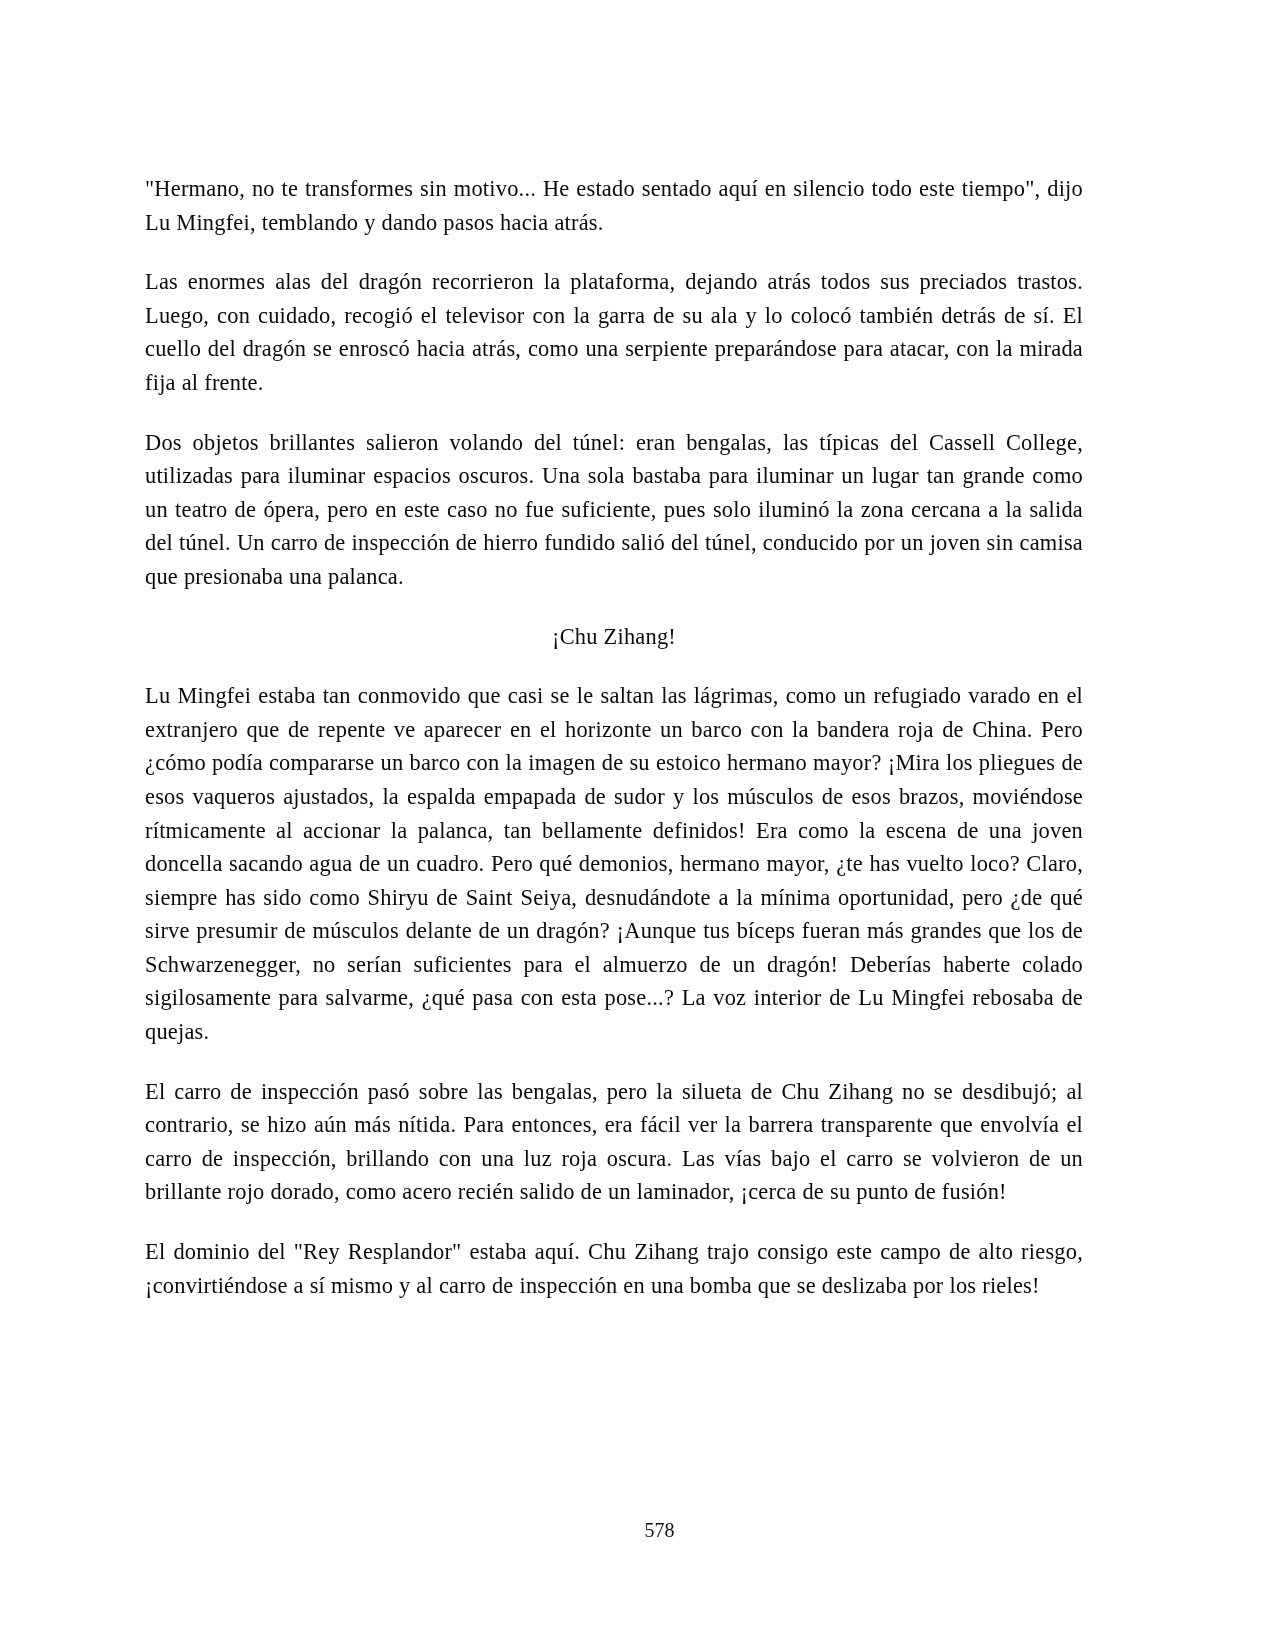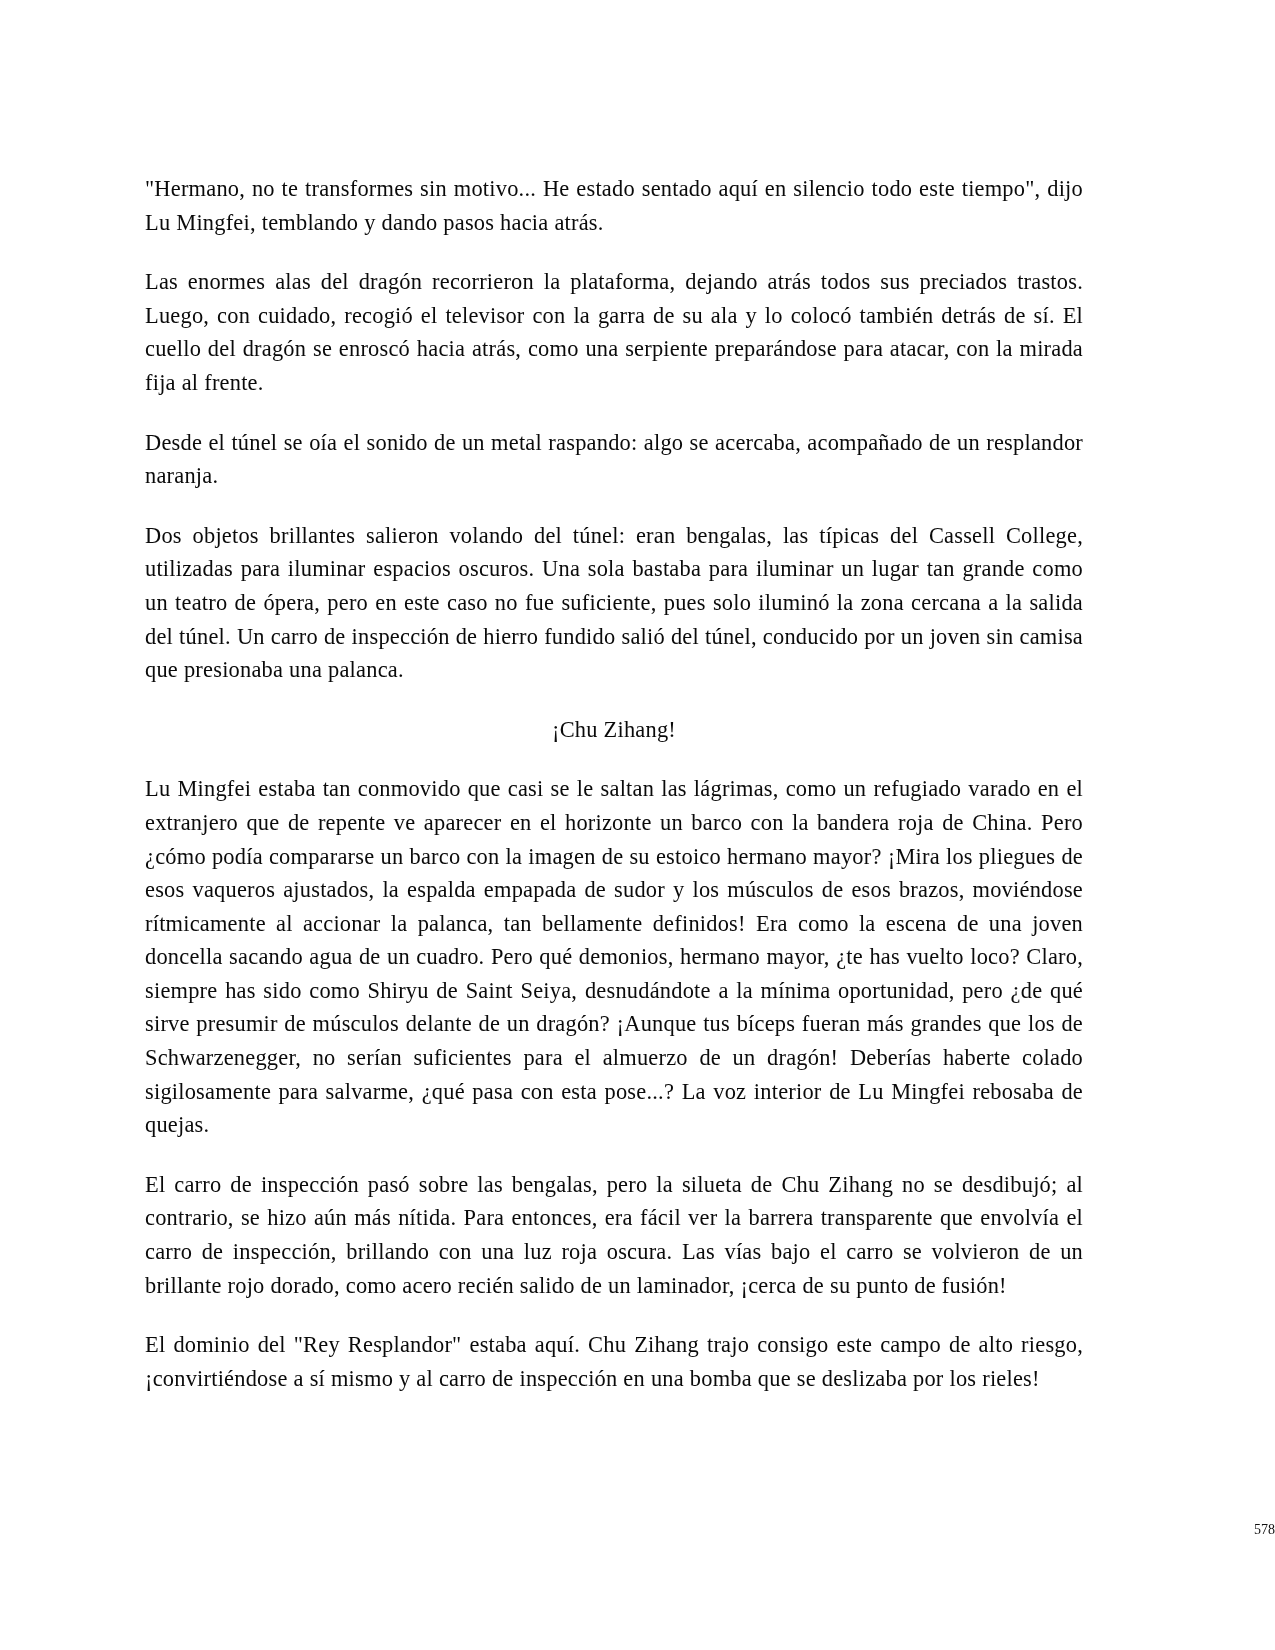--- a/index.html
+++ b/index.html
@@ -46,37 +46,36 @@
   
   .para.short {
     text-align: center;
   }
 
   .page-number {
     position: absolute;
     left: 0;
     right: 0;
     top: 1517px;
-    text-align: right;
-    font-size: 14px;
+    text-align: center;
+    font-size: 20px;
     line-height: 26px;
     color: #101010;
     font-family: "Liberation Serif", "DejaVu Serif", serif;
     padding-left: 44px;
   }
 </style>
 </head>
 <body>
 
 <div class="page">
 
   <div class="text-block">
     <p class="para">"Hermano, no te transformes sin motivo... He estado sentado aquí en silencio todo este tiempo", dijo Lu Mingfei, temblando y dando pasos hacia atrás.</p>
     <p class="para">Las enormes alas del dragón recorrieron la plataforma, dejando atrás todos sus preciados trastos. Luego, con cuidado, recogió el televisor con la garra de su ala y lo colocó también detrás de sí. El cuello del dragón se enroscó hacia atrás, como una serpiente preparándose para atacar, con la mirada fija al frente.</p>
-    <p class="para">Desde el túnel se oía el sonido de un metal raspando: algo se acercaba, acompañado de un resplandor naranja.</p>
     <p class="para">Dos objetos brillantes salieron volando del túnel: eran bengalas, las típicas del Cassell College, utilizadas para iluminar espacios oscuros. Una sola bastaba para iluminar un lugar tan grande como un teatro de ópera, pero en este caso no fue suficiente, pues solo iluminó la zona cercana a la salida del túnel. Un carro de inspección de hierro fundido salió del túnel, conducido por un joven sin camisa que presionaba una palanca.</p>
     <p class="para short">¡Chu Zihang!</p>
     <p class="para">Lu Mingfei estaba tan conmovido que casi se le saltan las lágrimas, como un refugiado varado en el extranjero que de repente ve aparecer en el horizonte un barco con la bandera roja de China. Pero ¿cómo podía compararse un barco con la imagen de su estoico hermano mayor? ¡Mira los pliegues de esos vaqueros ajustados, la espalda empapada de sudor y los músculos de esos brazos, moviéndose rítmicamente al accionar la palanca, tan bellamente definidos! Era como la escena de una joven doncella sacando agua de un cuadro. Pero qué demonios, hermano mayor, ¿te has vuelto loco? Claro, siempre has sido como Shiryu de Saint Seiya, desnudándote a la mínima oportunidad, pero ¿de qué sirve presumir de músculos delante de un dragón? ¡Aunque tus bíceps fueran más grandes que los de Schwarzenegger, no serían suficientes para el almuerzo de un dragón! Deberías haberte colado sigilosamente para salvarme, ¿qué pasa con esta pose...? La voz interior de Lu Mingfei rebosaba de quejas.</p>
     <p class="para">El carro de inspección pasó sobre las bengalas, pero la silueta de Chu Zihang no se desdibujó; al contrario, se hizo aún más nítida. Para entonces, era fácil ver la barrera transparente que envolvía el carro de inspección, brillando con una luz roja oscura. Las vías bajo el carro se volvieron de un brillante rojo dorado, como acero recién salido de un laminador, ¡cerca de su punto de fusión!</p>
     <p class="para">El dominio del "Rey Resplandor" estaba aquí. Chu Zihang trajo consigo este campo de alto riesgo, ¡convirtiéndose a sí mismo y al carro de inspección en una bomba que se deslizaba por los rieles!</p>
   </div>
 
   <div class="page-number">578</div>
 
 </div>

